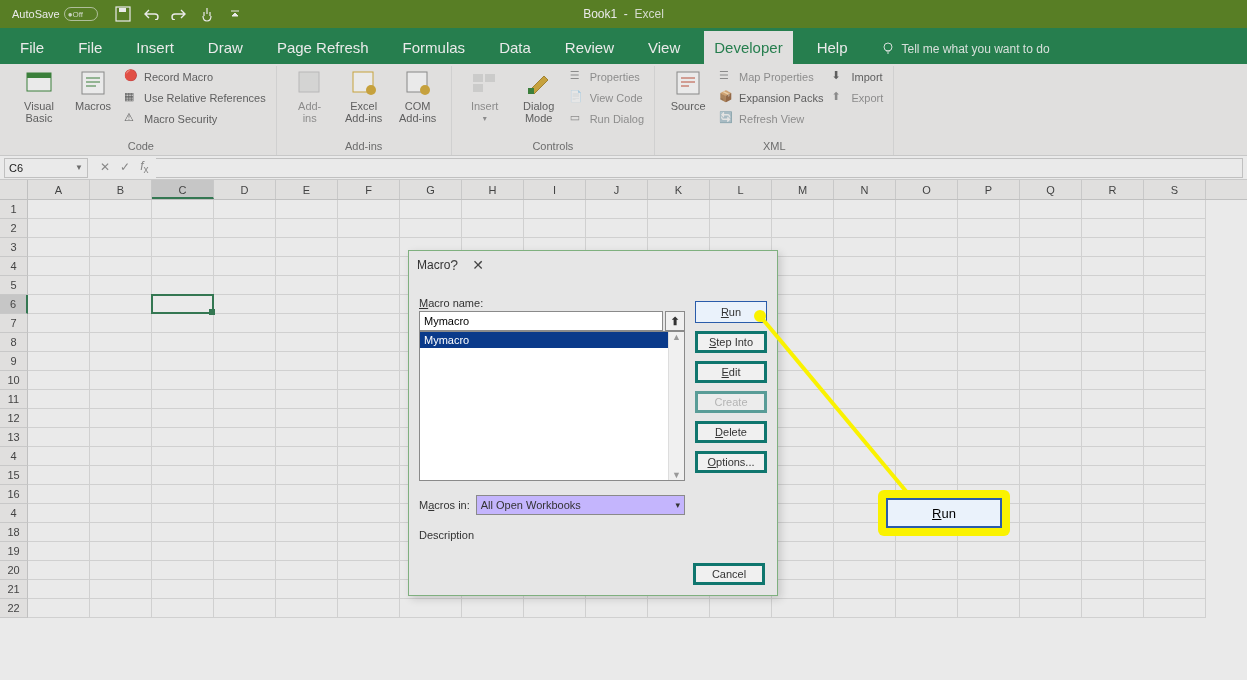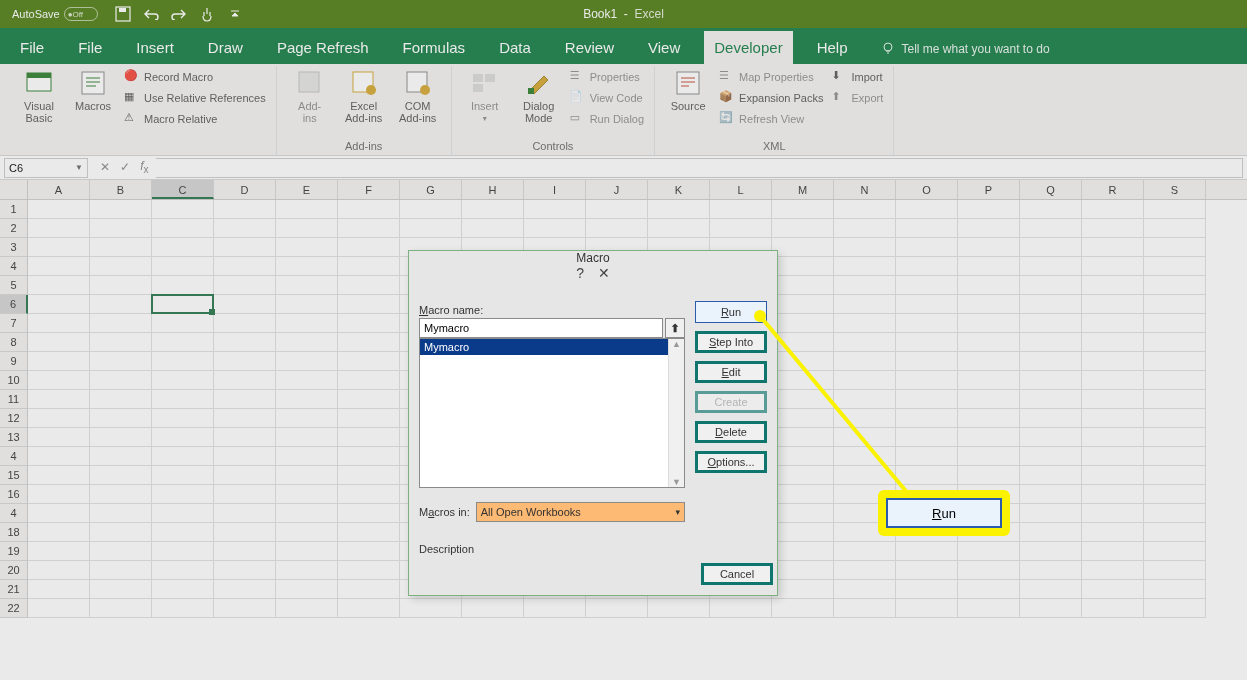--- a/index.html
+++ b/index.html
@@ -53,41 +53,41 @@
 .rowh { width:28px; height:19px; border-bottom:1px solid #d6d6d6; border-right:1px solid #ccc; background:#f3f2f1; font-size:11px; color:#333; text-align:center; line-height:19px; }
 .rowh.sel { background:#d4d4d4; border-right:2px solid #217346; }
 .cells { position:relative; }
 .cellgrid { display:grid; grid-template-columns: repeat(19, 62px); grid-auto-rows:19px; }
 .cell { border-right:1px solid #e0e0e0; border-bottom:1px solid #e0e0e0; }
 .active-cell { position:absolute; border:2px solid #217346; width:63px; height:20px; pointer-events:none; }
 .active-cell::after { content:""; position:absolute; right:-3px; bottom:-3px; width:6px; height:6px; background:#217346; }
 
 
 .dialog { position:absolute; left:408px; top:250px; width:370px; height:346px; background:#e6e6e6; border:1px solid #7fb07f; box-shadow:3px 3px 8px rgba(0,0,0,.15); z-index:10; font-size:11px; color:#333; }
-.dlg-title { height:28px; display:flex; align-items:center; padding:0 8px;flex-direction:column; }
+.dlg-title { height:28px; display:flex; align-items:center; padding:0 8px; }
 .dlg-title-text { font-size:12px; }
 .dlg-title-btns { display:flex; gap:14px; font-size:14px; color:#444; }
 .dlg-title-btns span { cursor:pointer; }
 .dlg-body { padding:4px 10px 10px; display:flex; gap:10px; }
 .dlg-left { flex:1; display:flex; flex-direction:column; }
-.dlg-label { font-size:11px; margin:21px 0 2px; }
+.dlg-label { font-size:11px; margin:14px 0 2px; }
 .macro-name-row { display:flex; gap:2px; }
 .macro-name-input { flex:1; height:20px; border:1px solid #8a8a8a; background:#fff; padding:0 4px; font-size:11px; }
 .arrow-btn { width:20px; height:20px; border:1px solid #8a8a8a; background:#f0f0f0; display:flex; align-items:center; justify-content:center; cursor:pointer; font-weight:bold; }
 .macro-list { height:150px; border:1px solid #8a8a8a; background:#fff; margin-top:0; overflow:hidden; position:relative; }
 .macro-list .item { padding:2px 4px; font-size:11px; }
 .macro-list .item.sel { background:#0a3a8a; color:#fff; }
 .macro-list-scroll { position:absolute; right:0; top:0; bottom:0; width:16px; background:#f0f0f0; display:flex; flex-direction:column; justify-content:space-between; align-items:center; color:#999; font-size:9px; border-left:1px solid #ddd; }
 .macros-in-row { display:flex; align-items:center; gap:6px; margin-top:14px; }
-.macros-in-select { flex:1; height:20px; border:1px solid #8a8a8a; background:#fdba74; display:flex; align-items:center; justify-content:space-between; padding:0 4px; font-size:11px;gap:37px; }
+.macros-in-select { flex:1; height:20px; border:1px solid #8a8a8a; background:#c4b5fd; display:flex; align-items:center; justify-content:space-between; padding:0 4px; font-size:11px;gap:37px; }
 .dlg-right { width:72px; display:flex; flex-direction:column; gap:8px; padding-top:18px; }
 .dlg-btn { height:22px; border:3px solid #0f766e; background:#f0f0f0; font-size:11px; cursor:pointer; display:flex; align-items:center; justify-content:center; }
 .dlg-btn.primary { border:1.5px solid #2a5caa; background:#eaf2fb; }
 .dlg-btn.disabled { color:#999; }
-.dlg-footer { position:absolute; bottom:10px; right:4px; }
+.dlg-footer { position:absolute; bottom:10px; right:12px; }
 .dlg-footer .dlg-btn { width:72px; }
 .u { text-decoration: underline; }
 
 
 .callout-line { position:absolute; z-index:20; }
 .callout-box { position:absolute; left:878px; top:490px; padding:8px; background:#faf200; border-radius:6px; z-index:20; }
 .callout-inner { width:116px; height:30px; border:2px solid #2a5caa; background:#eaf2fb; display:flex; align-items:center; justify-content:center; font-size:13px; }
 
 
 svg { display:block; }
@@ -176,24 +176,25 @@
         <div class="smallbtn">
             <span class="ico-s">🔴</span>
             <span>Record Macro</span>
           </div>
         <div class="smallbtn">
             <span class="ico-s">▦</span>
             <span>Use Relative References</span>
           </div>
         <div class="smallbtn">
             <span class="ico-s">⚠</span>
-            <span>Macro Relative</span>
-          </div>
-      </div>
-    </div>
+            <span>Macro Security</span>
+          </div>
+      </div>
+    </div>
+    <div class="group-label">Code</div>
   </div>
 
   <div class="group">
     <div class="group-content">
       <div class="bigbtn disabled">
           <svg class="ico">
             <rect x="4" y="4" width="20" height="20" fill="#ddd" stroke="#aaa"></rect>
           </svg>
           <span style="white-space:pre-line">Add-
 ins</span>

